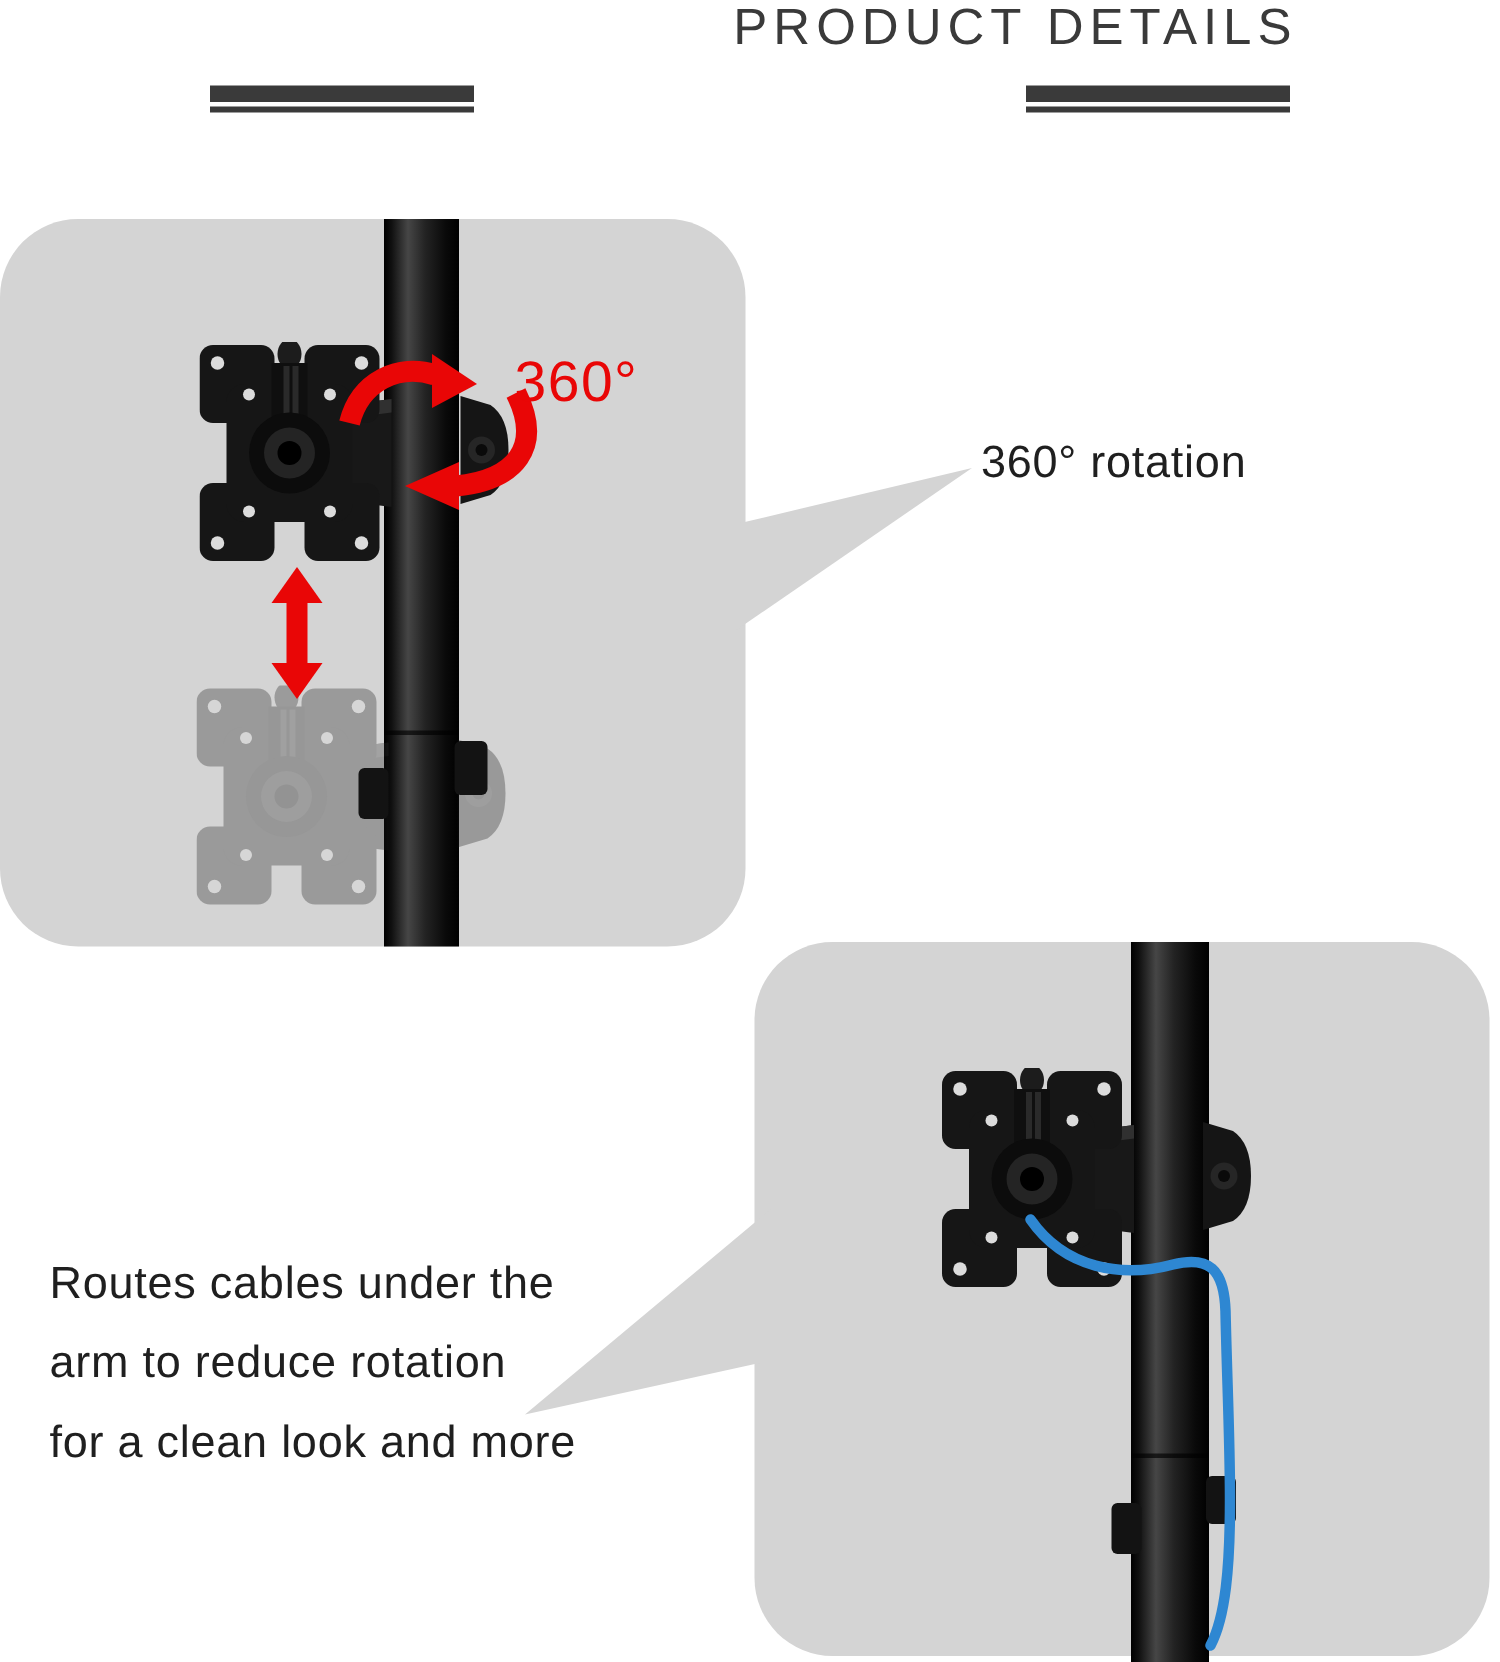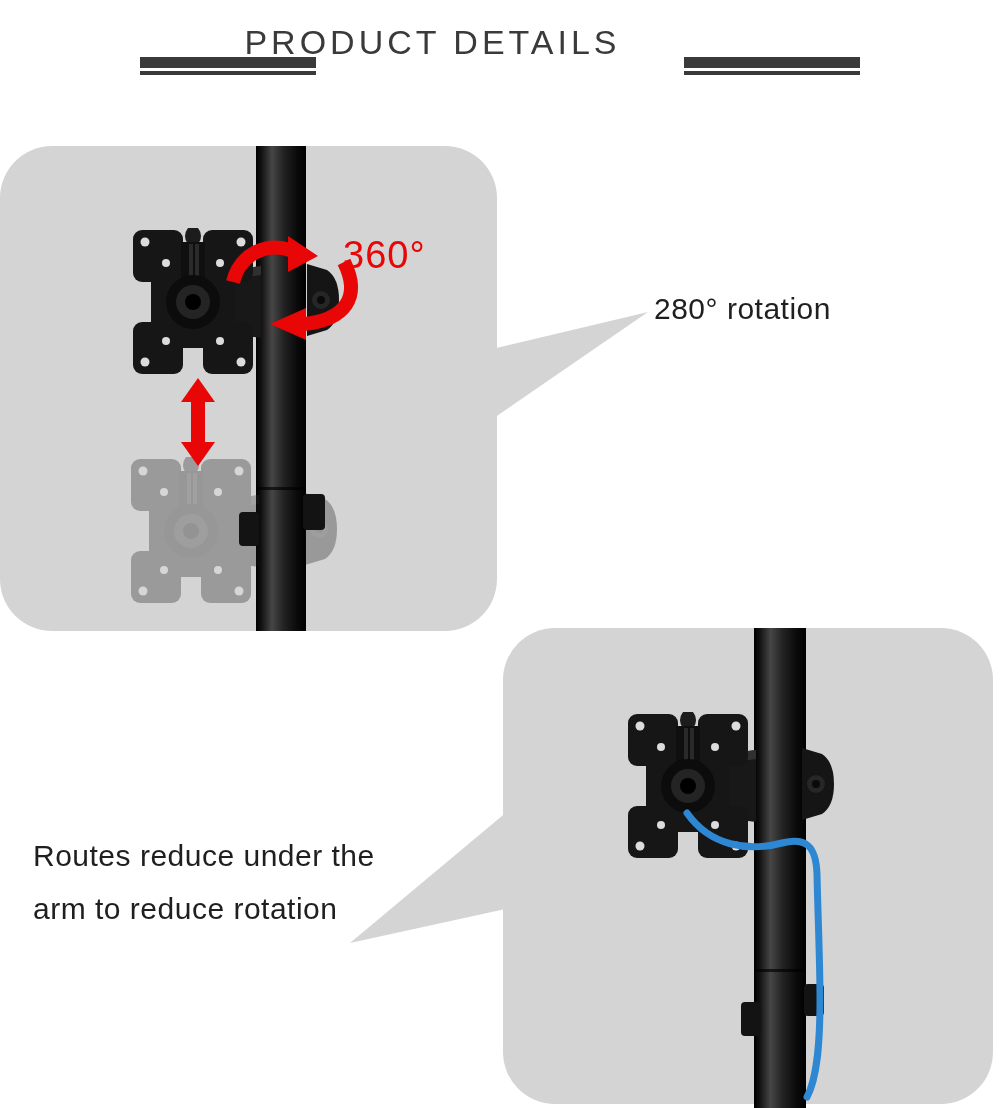--- a/index.html
+++ b/index.html
@@ -1,22 +1,22 @@
 <!DOCTYPE html>
 <html><head>
 <meta charset="utf-8">
 <style>
   html,body{margin:0;padding:0;background:#fff;}
   .stage{position:relative;width:1000px;height:1108px;background:#ffffff;overflow:hidden;
          font-family:"Liberation Sans",sans-serif;}
   .abs{position:absolute;}
 
   
-  .header-title{left:0;top:48;width:865px;text-align:center;font-size:34px;line-height:36px;
-                letter-spacing:4px;color:#3a3a3a;margin-top:24px;}
+  .header-title{left:0;top:48;width:865px;text-align:right;font-size:34px;line-height:36px;
+                letter-spacing:4px;color:#3a3a3a;}
   .bar{background:#3a3a3a;}
   .bar-thick{width:176px;height:11px;top:57px;}
   .bar-thin{width:176px;height:4px;top:71px;}
   .bars-left.bar-thick,.bars-left.bar-thin{left:140px;}
   .bars-right.bar-thick,.bars-right.bar-thin{left:684px;}
 
   
   .panel{background:#d4d4d4;border-radius:52px;}
   .panel-rotation{left:0;top:146px;width:497px;height:485px;}
   .panel-cable{left:503px;top:628px;width:490px;height:476px;}
@@ -123,21 +123,21 @@
   <svg class="abs" style="left:177px;top:378px;" width="42" height="88" viewBox="0 0 42 88">
     <g fill="#e90606">
       <polygon points="21,0 4,24 38,24"></polygon>
       <rect x="14" y="22" width="14" height="44"></rect>
       <polygon points="21,88 4,64 38,64"></polygon>
     </g>
   </svg>
 
   <div class="abs rotation-badge">360°</div>
 
-  <div class="abs callout-label">280° rotation</div>
+  <div class="abs callout-label">360° rotation</div>
 
   <div class="abs panel panel-cable"></div>
 
   <svg class="abs" style="left:346px;top:804px;" width="170" height="142">
     <polygon points="168,2 168,103 4,139" fill="#d4d4d4"></polygon>
   </svg>
 
   <div class="abs pole pole-bottom"></div>
   <div class="abs pole-seam seam-bottom"></div>
 
@@ -147,17 +147,18 @@
   <svg class="abs" style="left:628px;top:712px;" width="230" height="150" viewBox="0 0 230 150">
     <use href="#mount-graphic"></use>
   </svg>
 
   <svg class="abs" style="left:500px;top:628px;" width="500" height="480" viewBox="500 628 500 480">
     <path d="M 687 813 C 710 846, 748 852, 782 843 C 806 837 816 846 817 874
              C 818 920 820 960 820 1000 C 820 1045 817 1078 807 1097" stroke="#2e87d2" stroke-width="7" fill="none" stroke-linecap="round"></path>
   </svg>
 
   <div class="abs cable-text">
-    <div>Routes reduce under the</div>
+    <div>Routes cables under the</div>
     <div>arm to reduce rotation</div>
+    <div>for a clean look and more</div>
   </div>
 
 </div>
 
 </body></html>

